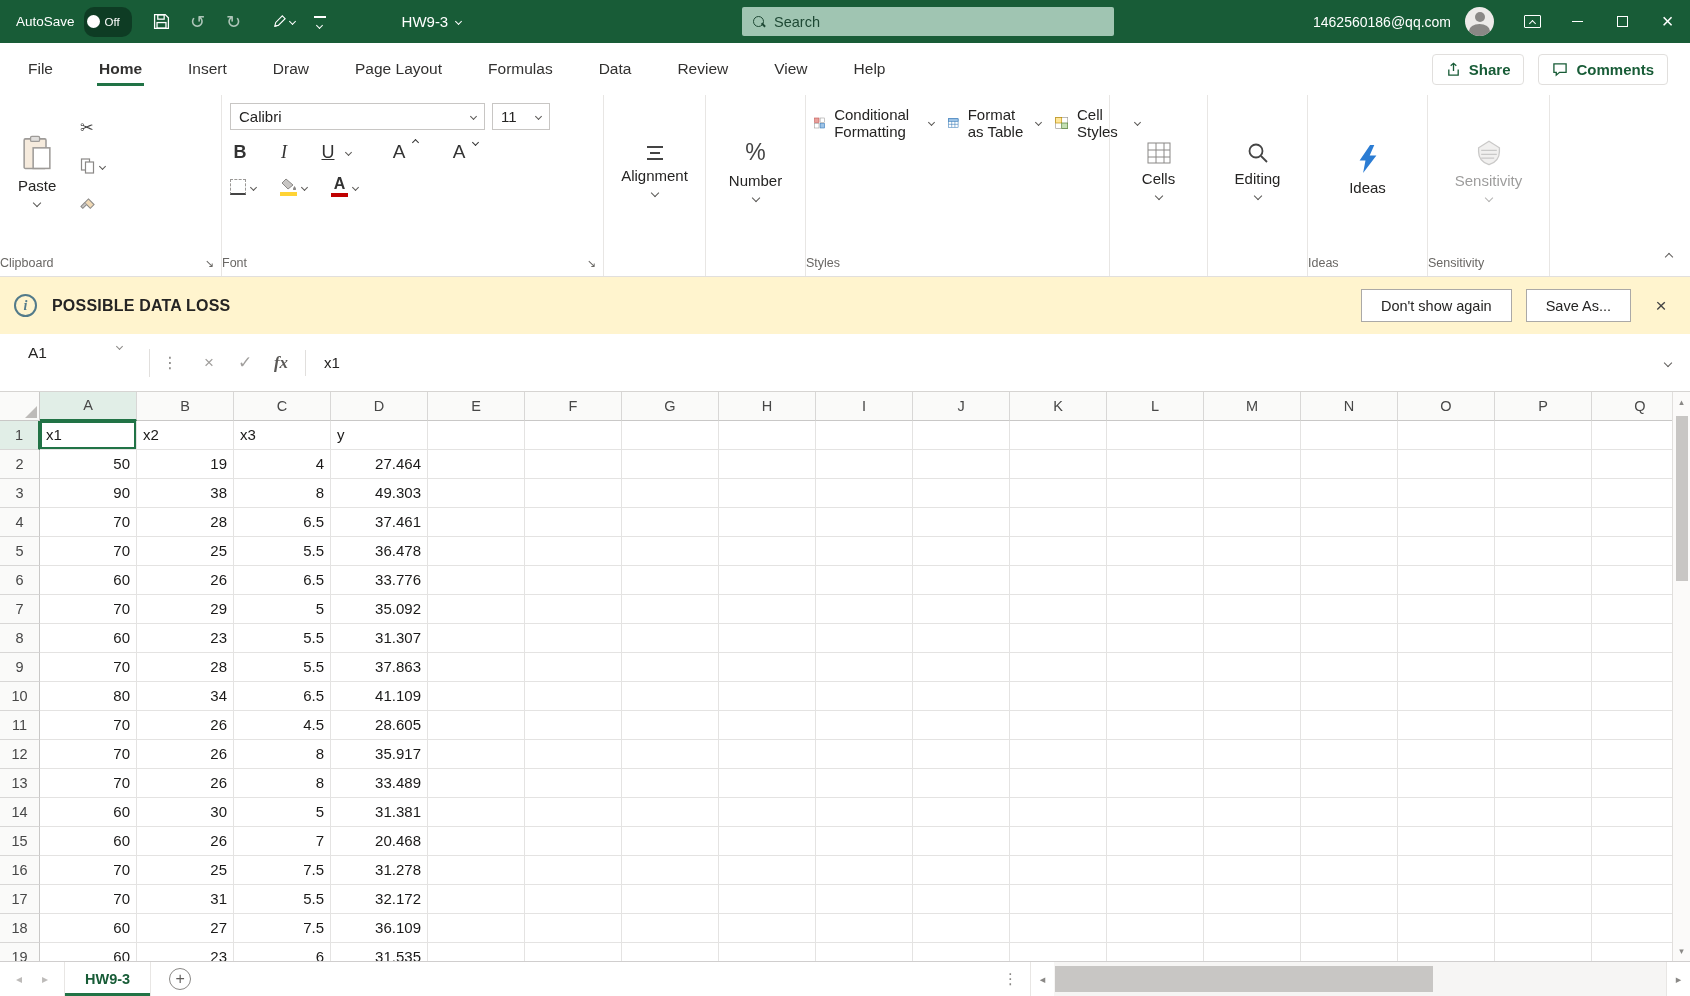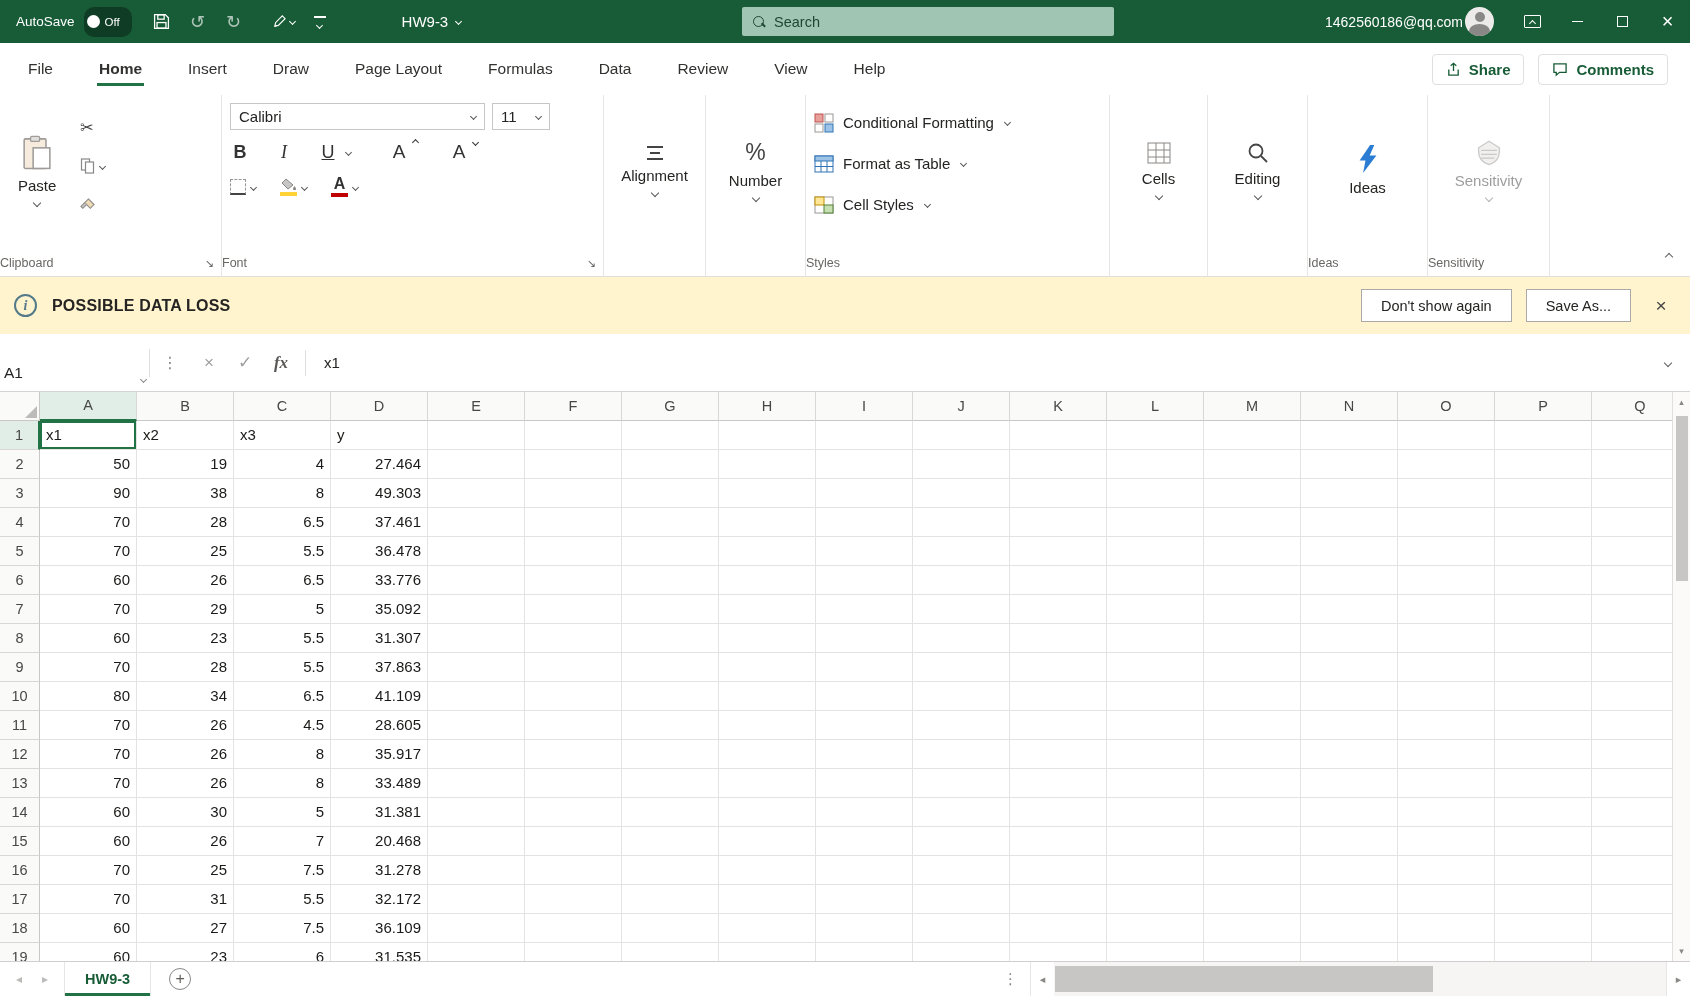--- a/index.html
+++ b/index.html
@@ -19,21 +19,21 @@
 .tb-icon{min-width:36px;height:43px;display:flex;align-items:center;justify-content:center;font-size:18px;color:#fff;gap:3px;flex:none;}
 .tb-icon.dim{opacity:.65;}
 .qat-line{display:inline-block;width:12px;height:2px;background:#fff;margin-bottom:3px;}
 .qat-wrap{display:flex;flex-direction:column;align-items:center;gap:2px;}
 .doc-title{display:flex;align-items:center;gap:8px;font-size:15px;margin-left:64px;flex:none;}
 .searchbox{position:absolute;left:742px;top:7px;width:372px;height:29px;background:var(--search-bg);border-radius:2px;display:flex;align-items:center;gap:9px;padding:0 11px;color:#1E4834;font-size:14.5px;}
 .mag{position:relative;width:12px;height:12px;flex:none;}
 .mag::before{content:'';position:absolute;left:0;top:0;width:9px;height:9px;border:1.6px solid #1E4834;border-radius:50%;}
 .mag::after{content:'';position:absolute;left:8px;top:8px;width:5px;height:1.6px;background:#1E4834;transform:rotate(45deg);}
 .tb-right{margin-left:auto;display:flex;align-items:center;height:100%;}
-.account{font-size:14px;margin-right:2px;}
+.account{font-size:14px;margin-right:14px;}
 .avatar{width:29px;height:29px;border-radius:50%;background:#EDEBE9;position:relative;overflow:hidden;margin-right:16px;flex:none;}
 .avatar::before{content:'';position:absolute;top:5px;left:9.5px;width:10px;height:10px;border-radius:50%;background:#8A8886;}
 .avatar::after{content:'';position:absolute;top:17px;left:4px;width:21px;height:14px;border-radius:50% 50% 0 0;background:#8A8886;}
 .rdo{width:17px;height:13px;border:1.4px solid #fff;border-radius:1px;display:flex;align-items:flex-start;justify-content:center;padding-top:2px;}
 .winbtn{width:45px;height:43px;display:flex;align-items:center;justify-content:center;color:#fff;font-size:17px;}
 .minline{width:11px;height:1.6px;background:#fff;}
 .maxbox{width:11px;height:11px;border:1.4px solid #fff;}
 
 
 .menubar{position:absolute;top:43px;left:0;width:100%;height:52px;background:#fff;display:flex;align-items:center;}
@@ -71,21 +71,21 @@
 .bordericon{display:inline-block;width:16px;height:16px;border:1px dashed #9A9896;border-bottom:2px solid #444;}
 .bucketwrap,.fontcolorwrap{display:flex;flex-direction:column;align-items:center;gap:2px;}
 .colorbar{width:17px;height:4px;}
 .fillbar{background:var(--fill-yellow);}
 .redbar{background:var(--font-red);}
 .fcA{font-size:16px;line-height:14px;color:#333;font-weight:600;}
 .grp-align{width:102px;}
 .grp-number{width:100px;}
 .pct{font-size:23px;color:#444;}
 .grp-styles{width:304px;}
-.stylecol{display:flex;flex-direction:column;gap:14px;margin-top:6px;}
+.stylecol{display:flex;flex-direction:row;gap:14px;margin-top:6px;}
 .stylerow{display:flex;align-items:center;gap:9px;font-size:15px;color:#252423;height:27px;}
 .stylerow .chev{color:#5A5856;margin-left:2px;}
 .grp-cells{width:98px;}
 .grp-editing{width:100px;}
 .grp-ideas{width:120px;}
 .grp-sens{width:122px;}
 .disabled{opacity:.45;}
 .grp-fill{flex:1;border-right:none;position:relative;}
 .ribbon-collapse{position:absolute;right:18px;bottom:12px;color:#605E5C;}
 
@@ -93,21 +93,21 @@
 .warnbar{position:absolute;top:277px;left:0;width:100%;height:57px;background:var(--warning-bg);display:flex;align-items:center;padding:0 14px;gap:15px;}
 .info-icon{width:23px;height:23px;border-radius:50%;border:2px solid #527A8A;color:#527A8A;display:flex;align-items:center;justify-content:center;font-size:14px;font-weight:700;font-family:"Liberation Serif",serif;font-style:italic;flex:none;}
 .warn-title{font-weight:700;font-size:16px;letter-spacing:.2px;flex:none;}
 .warn-msg{font-size:14.5px;line-height:1.5;max-width:1015px;color:#252423;}
 .warn-actions{margin-left:auto;display:flex;align-items:center;gap:14px;}
 .warnbtn{height:33px;padding:0 19px;background:#fff;border:1px solid #ABA9A7;font-size:14.5px;font-family:inherit;color:#252423;white-space:nowrap;}
 .warn-close{font-size:19px;color:#444;width:30px;text-align:center;}
 
 
 .fbar{position:absolute;top:334px;left:0;width:100%;height:58px;background:#fff;border-bottom:1px solid #D6D4D2;display:flex;align-items:center;}
-.namebox{width:150px;height:38px;display:flex;align-items:flex-end;padding:0 4px;font-size:15.5px;position:relative;color:#252423;}
+.namebox{width:150px;height:38px;display:flex;align-items:flex-start;padding:0 28px;font-size:15.5px;position:relative;color:#252423;}
 .namebox .chev{margin-left:auto;color:#8A8886;}
 .namebox::after{content:'';position:absolute;right:0;top:5px;bottom:5px;width:1px;background:#E1DFDD;}
 .fdots{color:#8A8886;font-size:16px;padding:0 12px;letter-spacing:1px;}
 .fbtn{width:36px;text-align:center;color:#A19F9D;font-size:17px;}
 .fbtn.fx{color:#5A5856;font-family:"Liberation Serif",serif;font-style:italic;font-weight:700;}
 .fdivider{width:1px;height:26px;background:#E1DFDD;margin:0 6px;}
 .fvalue{margin-left:12px;font-size:15px;flex:1;color:#252423;}
 .fexpand{width:44px;color:#605E5C;display:flex;justify-content:center;}
 
 

